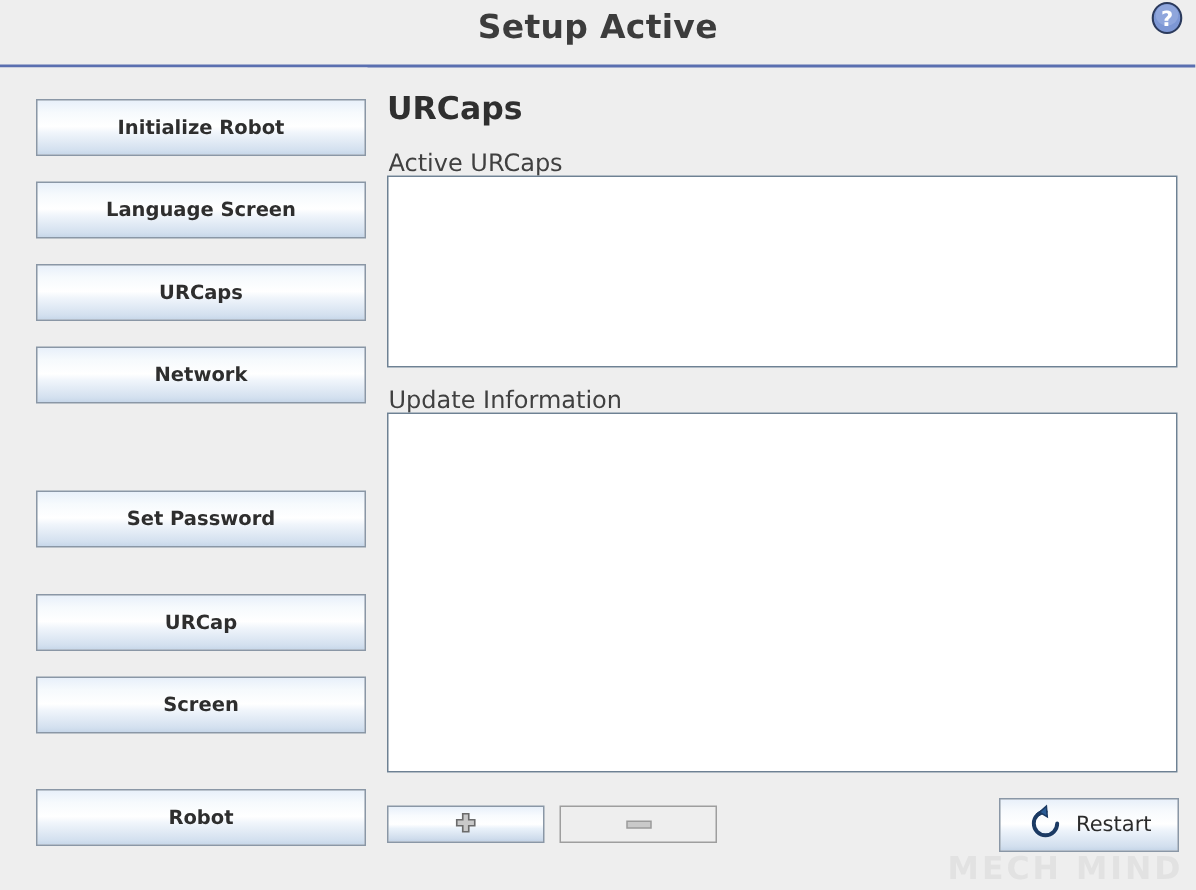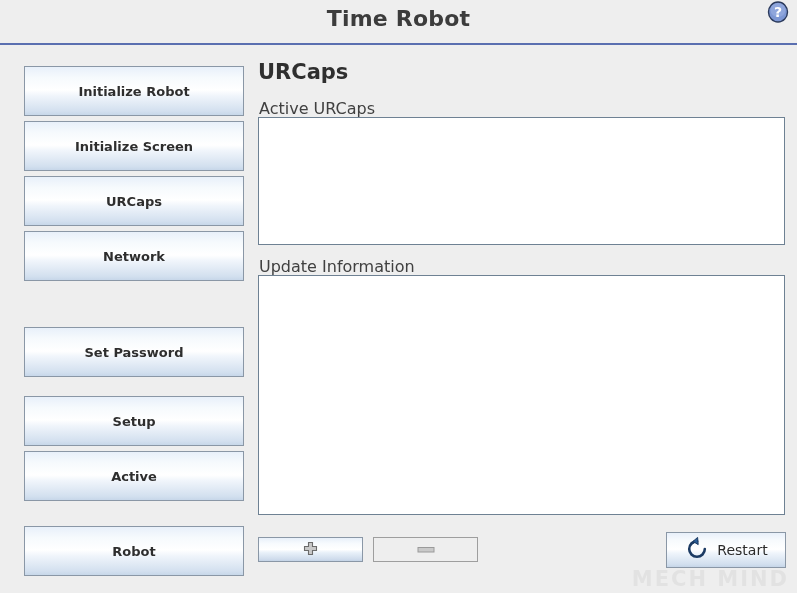--- a/index.html
+++ b/index.html
@@ -46,21 +46,21 @@
 
   
   #sidebar {
     position: absolute;
     left: 0; top: 45px; width: 245px; height: 548px;
     background: #eeeeee;
   }
   .side-btn {
     position: absolute;
     left: 24px;
-    width: 220px; height: 50px;
+    width: 220px; height: 38px;
     border: 1px solid #8a97a6;
     background: linear-gradient(to bottom,
         #e8f0fa 0%, #f6fafd 22%, #ffffff 48%,
         #f0f5fb 60%, #d3e0ef 92%, #c7d7e9 100%);
     color: #2e2e2e;
     font-size: 13px;
     font-weight: bold;
     font-family: "DejaVu Sans", "Liberation Sans", sans-serif;
     display: flex;
     align-items: center;
@@ -166,52 +166,52 @@
     pointer-events: none;
     font-family: "DejaVu Sans", "Liberation Sans", sans-serif;
   }
 </style>
 </head>
 <body>
 
 <div id="app">
 
   <div id="titlebar">
-    <div id="page-title">Time Robot</div>
+    <div id="page-title">Setup Active</div>
     <div id="help-button">
       <svg width="22" height="22" viewBox="0 0 22 22" aria-hidden="true">
         <ellipse cx="11" cy="11" rx="9.5" ry="10" fill="#7d97d4" stroke="#2b3a5c" stroke-width="1.4"></ellipse>
         <ellipse cx="11" cy="9" rx="7.5" ry="7" fill="#8fa6dc"></ellipse>
         <text x="11" y="16" text-anchor="middle" font-family="DejaVu Sans, sans-serif" font-size="14" font-weight="bold" fill="#ffffff">?</text>
       </svg>
     </div>
     <div id="title-divider"></div>
   </div>
 
   <div id="sidebar">
     <button class="side-btn" style="top:21px">
       <span>Initialize Robot</span>
     </button>
     <button class="side-btn" style="top:76px">
-      <span>Initialize Screen</span>
+      <span>Language Screen</span>
     </button>
     <button class="side-btn" style="top:131px">
       <span>URCaps</span>
     </button>
     <button class="side-btn" style="top:186px">
       <span>Network</span>
     </button>
     <button class="side-btn" style="top:282px">
       <span>Set Password</span>
     </button>
     <button class="side-btn" style="top:351px">
-      <span>Setup</span>
+      <span>URCap</span>
     </button>
     <button class="side-btn" style="top:406px">
-      <span>Active</span>
+      <span>Screen</span>
     </button>
     <button class="side-btn" style="top:481px">
       <span>Robot</span>
     </button>
   </div>
 
   <div id="main">
 
     <div id="section-title">URCaps</div>
 

